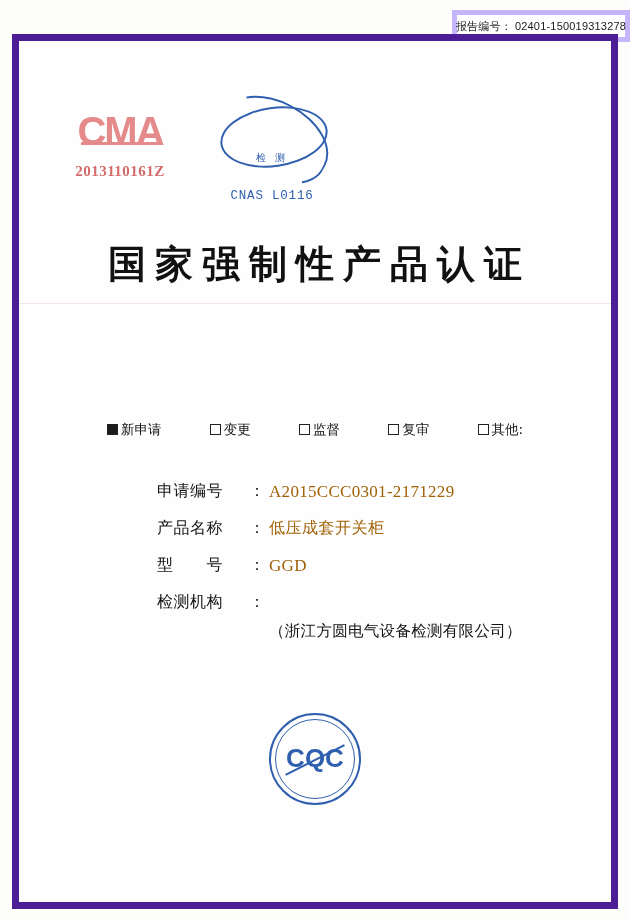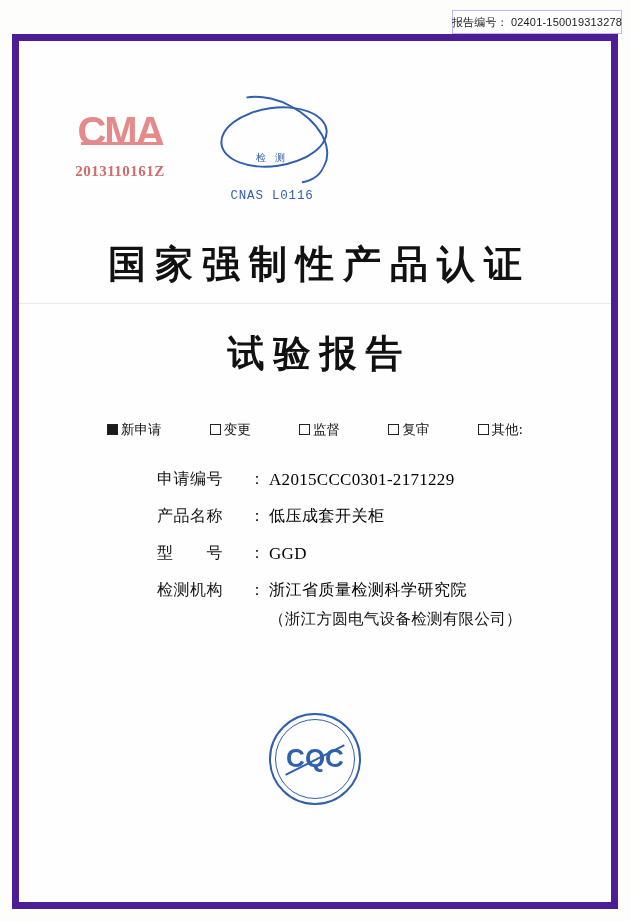--- a/index.html
+++ b/index.html
@@ -24,21 +24,21 @@
     background: #fdfdfb;
   }
 
   
   .report-no {
     position: absolute;
     top: 10px;
     left: 452px;
     width: 168px;
     height: 22px;
-    border: 1px solid #c4b5fd;
+    border: 5px solid #c4b5fd;
     display: flex;
     align-items: center;
     justify-content: center;
     font-size: 11.5px;
     letter-spacing: 0.2px;
     background: #ffffff;
     white-space: nowrap;
   }
   .report-no .lbl {
     font-family: "DejaVu Sans", sans-serif;
@@ -245,38 +245,39 @@
     position: absolute;
     top: 428px;
     left: 0;
     width: 100%;
   }
   .field {
     display: flex;
     align-items: center;
     margin-bottom: 16px;
     padding-left: 138px;
+    margin-top: 12px;
   }
   .field .lab {
     font-family: "DejaVu Sans", sans-serif;
     font-size: 16px;
     color: #141414;
     width: 92px;
     flex: 0 0 92px;
     letter-spacing: 0.5px;
   }
   .field .colon {
     font-family: "DejaVu Sans", sans-serif;
     font-size: 16px;
     margin: 0 4px 0 0;
   }
   .field .val {
     font-family: "Liberation Serif", serif;
     font-size: 17px;
-    color: #000000;
+    color: #a16207;
     letter-spacing: 0.3px;
   }
   .field .val.cjk {
     font-family: "DejaVu Sans", sans-serif;
     font-size: 16px;
     letter-spacing: 0.5px;
   }
   .subline {
     padding-left: 250px;
     margin-top: -8px;
@@ -366,21 +367,20 @@
             <div class="cnas-ellipse"></div>
             <div class="cnas-swoosh"></div>
             <div class="cnas-cn">检 测</div>
           </div>
           <div class="cnas-id">CNAS L0116</div>
         </div>
 
       </div>
 
       <div class="title1">国家强制性产品认证</div>
-      <div class="title2">试验报告</div>
 
       <div class="checkrow">
         <span class="opt">
           <span class="box checked"></span><span>新申请</span>
         </span>
         <span class="opt">
           <span class="box"></span><span>变更</span>
         </span>
         <span class="opt">
           <span class="box"></span><span>监督</span>
@@ -409,21 +409,20 @@
 
         <div class="field">
           <span class="lab">型　　号</span>
           <span class="colon">：</span>
           <span class="val">GGD</span>
         </div>
 
         <div class="field">
           <span class="lab">检测机构</span>
           <span class="colon">：</span>
-          <span class="val cjk">浙江省质量检测科学研究院</span>
         </div>
 
         <div class="subline">（浙江方圆电气设备检测有限公司）</div>
 
       </div>
 
       <div class="cqc">
         <div class="ring"></div>
         <div class="ring2"></div>
         <div class="slash"></div>

